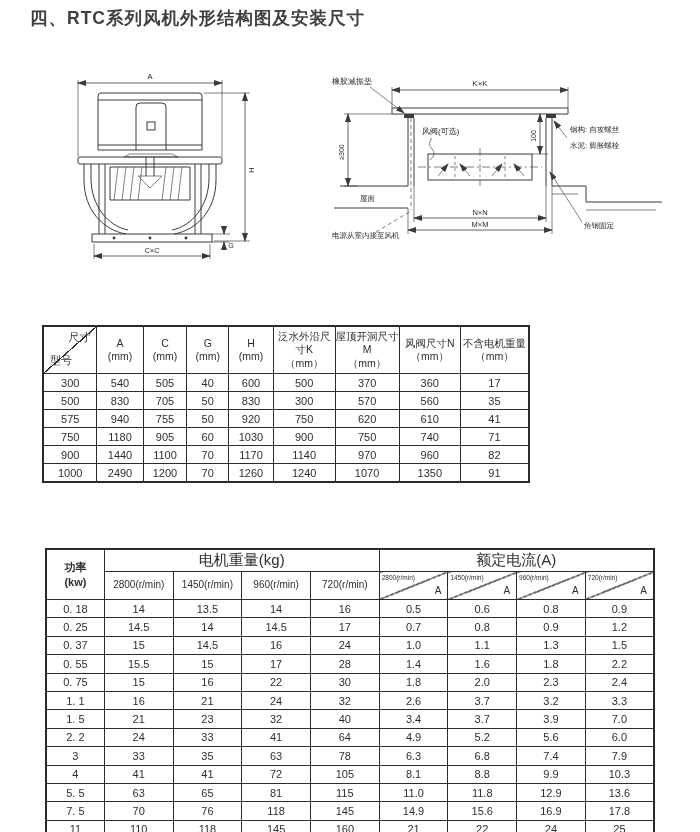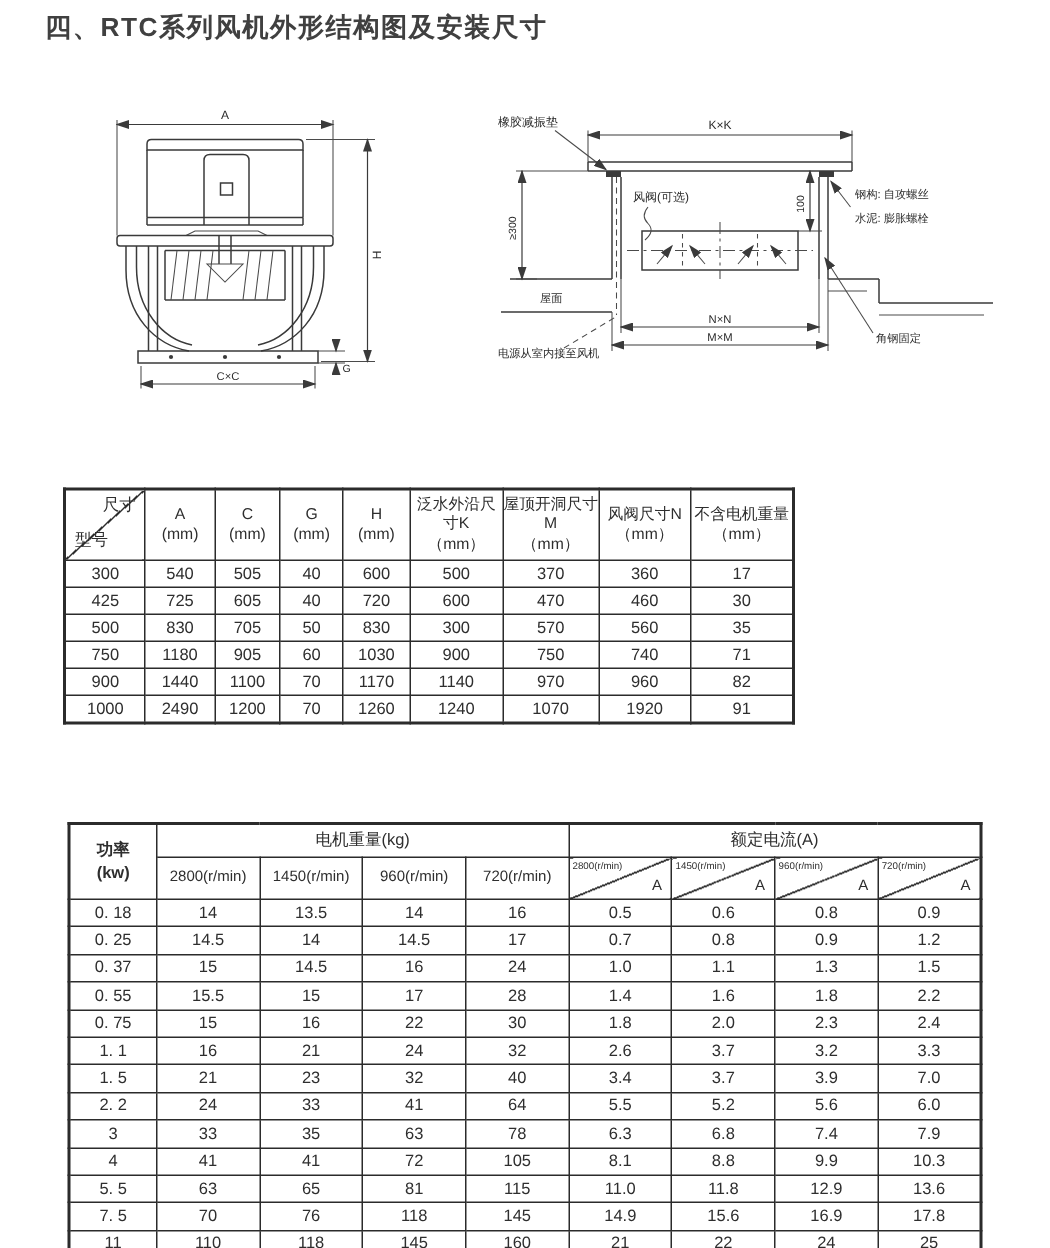--- a/index.html
+++ b/index.html
@@ -21,21 +21,21 @@
   .tbl-wrap2 { position:absolute; left:45px; top:548px; width:610px; }
   table { border-collapse:collapse; table-layout:fixed; width:100%;
           border:2px solid #2b2b2b; }
   th,td { border:1px solid #2b2b2b; text-align:center; vertical-align:middle;
           padding:0; font-weight:normal; color:#2e2e2e; }
   th { font-size:10.5px; line-height:1.25; }
   td { font-size:11px; }
   .t1 thead th { height:46px; }
   .t1 tbody td { height:17px; }
   .t2 td { height:17.4px; }
-  .t2 .h1 { height:21px; font-size:11px; }
+  .t2 .h1 { height:21px; font-size:15px; }
   .t2 .h2 { height:27px; font-size:10px; }
   .t2 .power-th { font-size:11px; line-height:1.3;font-weight:bold; }
 
   .diag {
     position:relative;
     background-image:linear-gradient(to bottom right,
       transparent calc(50% - 0.6px), #2b2b2b calc(50% - 0.6px),
       #2b2b2b calc(50% + 0.6px), transparent calc(50% + 0.6px));
   }
   .diag .tr { position:absolute; top:4px; right:6px; font-size:11px; }
@@ -256,42 +256,42 @@
             <td>540</td>
             <td>505</td>
             <td>40</td>
             <td>600</td>
             <td>500</td>
             <td>370</td>
             <td>360</td>
             <td>17</td>
           </tr>
           <tr>
-            <td>425</td>
-            <td>725</td>
-            <td>605</td>
-            <td>40</td>
-            <td>720</td>
-            <td>600</td>
-            <td>470</td>
-            <td>460</td>
-            <td>30</td>
-          </tr>
-          <tr>
             <td>500</td>
             <td>830</td>
             <td>705</td>
             <td>50</td>
             <td>830</td>
             <td>300</td>
             <td>570</td>
             <td>560</td>
             <td>35</td>
           </tr>
           <tr>
+            <td>575</td>
+            <td>940</td>
+            <td>755</td>
+            <td>50</td>
+            <td>920</td>
+            <td>750</td>
+            <td>620</td>
+            <td>610</td>
+            <td>41</td>
+          </tr>
+          <tr>
             <td>750</td>
             <td>1180</td>
             <td>905</td>
             <td>60</td>
             <td>1030</td>
             <td>900</td>
             <td>750</td>
             <td>740</td>
             <td>71</td>
           </tr>
@@ -307,21 +307,21 @@
             <td>82</td>
           </tr>
           <tr>
             <td>1000</td>
             <td>2490</td>
             <td>1200</td>
             <td>70</td>
             <td>1260</td>
             <td>1240</td>
             <td>1070</td>
-            <td>1920</td>
+            <td>1350</td>
             <td>91</td>
           </tr>
         </tbody>
     </table>
   </div>
 
   <div class="tbl-wrap2">
     <table class="t2">
       <colgroup>
         <col style="width:9.6%">
@@ -442,21 +442,21 @@
             <td>3.7</td>
             <td>3.9</td>
             <td>7.0</td>
           </tr>
           <tr>
             <td>2. 2</td>
             <td>24</td>
             <td>33</td>
             <td>41</td>
             <td>64</td>
-            <td>5.5</td>
+            <td>4.9</td>
             <td>5.2</td>
             <td>5.6</td>
             <td>6.0</td>
           </tr>
           <tr>
             <td>3</td>
             <td>33</td>
             <td>35</td>
             <td>63</td>
             <td>78</td>

